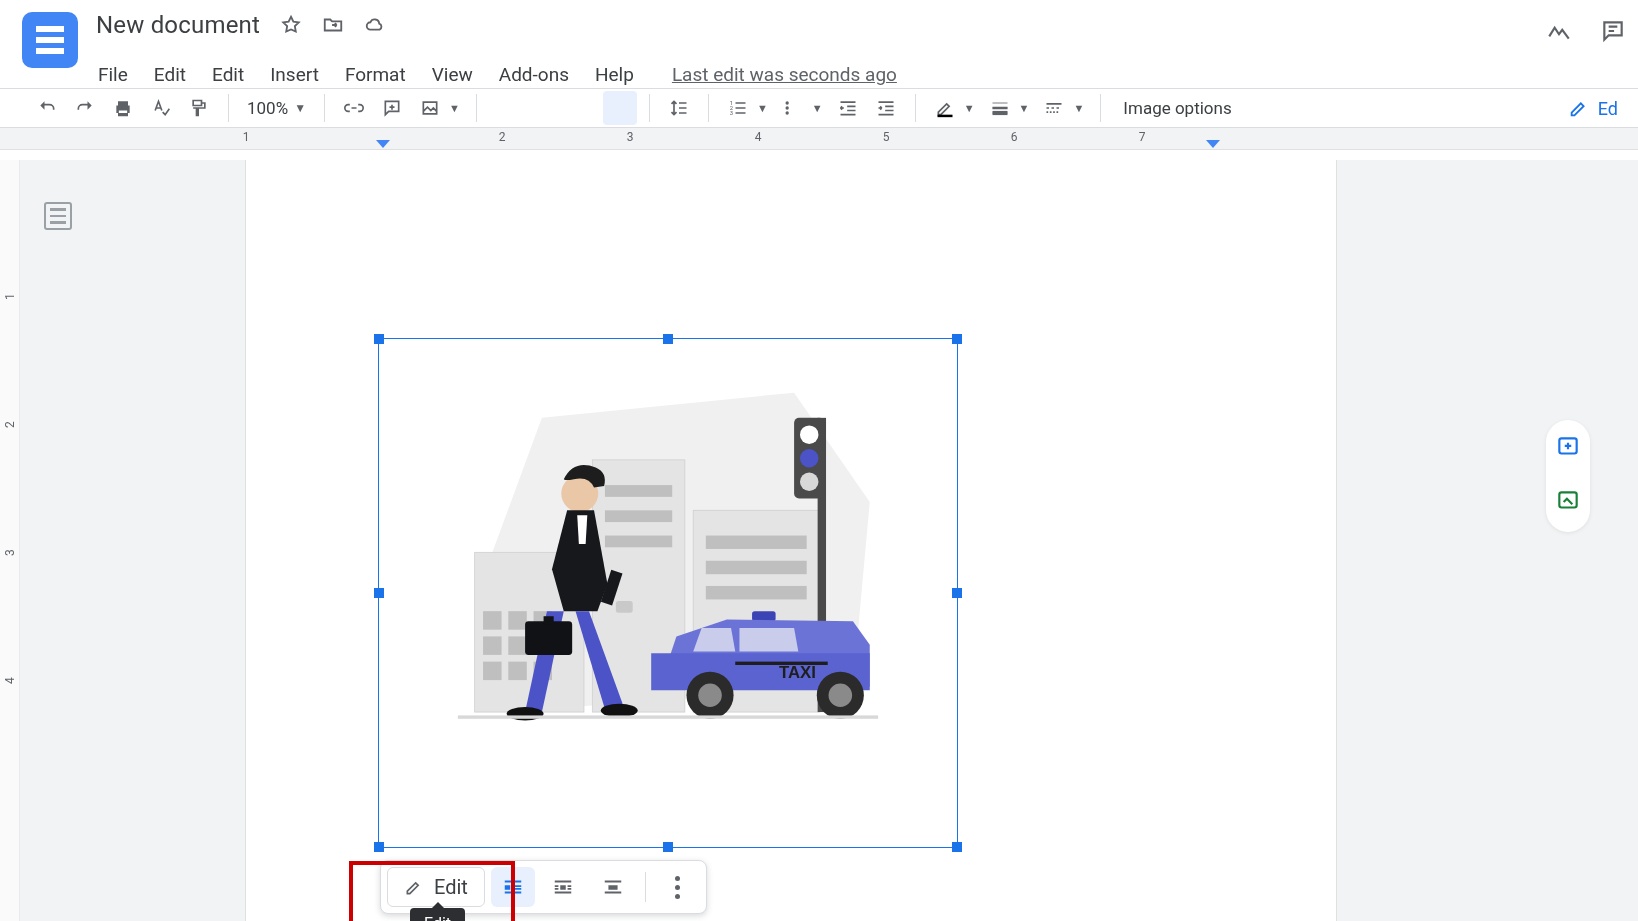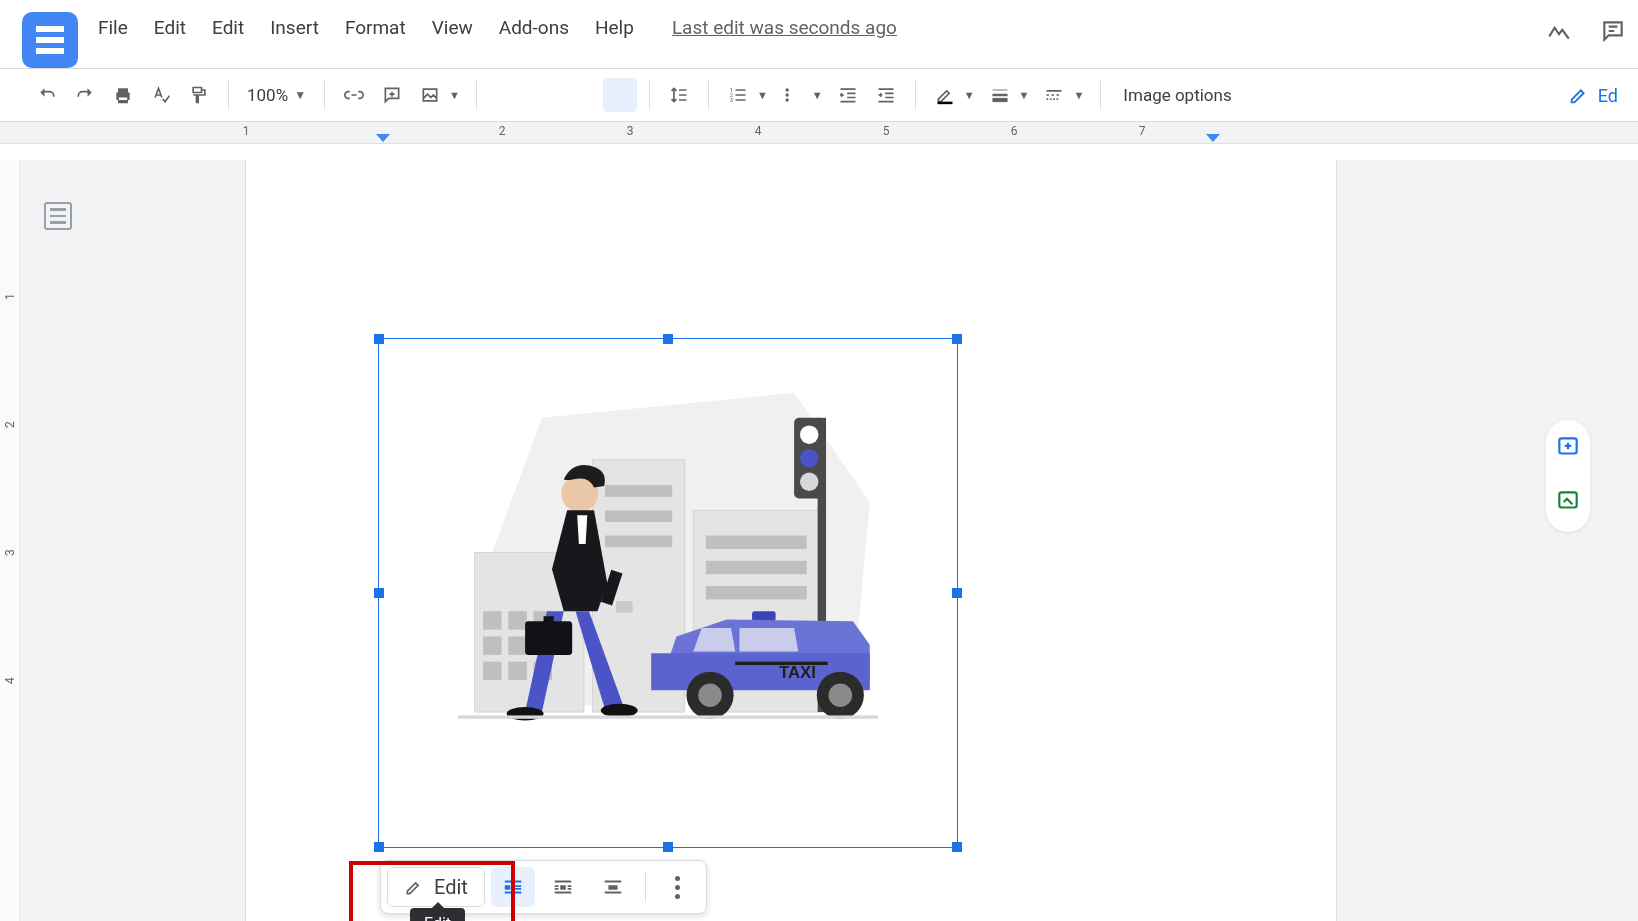--- a/index.html
+++ b/index.html
@@ -48,21 +48,21 @@
   }
   .title-icon { width:22px; height:22px; color:#5f6368; display:flex; align-items:center; justify-content:center; }
   .title-icon svg { width:22px; height:22px; fill:none; stroke:#5f6368; stroke-width:2; }
 
   .menu-row {
     display: flex;
     align-items: center;
     gap: 22px;
     font-size: 19px;
     color: #3c4043;
-    margin-top: 6px;
+    margin-top: 19px;
   }
   .menu-item { cursor: pointer; padding: 2px 2px; }
   .last-edit {
     color: #5f6368;
     text-decoration: underline;
     margin-left: 14px;
     text-align: center;
   }
 
   .header-right {
@@ -70,21 +70,21 @@
     align-items: center;
     gap: 28px;
     padding: 10px 4px 0 0;
   }
   .header-right svg { width:26px; height:26px; stroke:#5f6368; fill:none; stroke-width:2; }
 
   
   .toolbar {
     display: flex;
     align-items: center;
-    height: 54px;
+    height: 40px;
     border-top: 1px solid #dadce0;
     border-bottom: 1px solid #dadce0;
     padding: 0 10px 0 30px;
     gap: 4px;
     font-size: 17px;
     color: #3c4043;
   }
   .tbtn {
     width: 34px; height: 34px;
     display: flex; align-items: center; justify-content: center;
@@ -227,20 +227,39 @@
   }
   .side-tools svg{width:26px;height:26px;fill:none;stroke-width:2;}
 </style>
 </head>
 <body>
 
 <div class="header">
   <div class="docs-logo"></div>
 
   <div class="title-area">
+    <div class="title-row">
+      <span class="doc-title">New document</span>
+      <span class="title-icon">
+        <svg viewBox="0 0 24 24">
+            <path d="M12 3l2.6 5.3 5.9.9-4.3 4.1 1 5.8L12 16.9 6.8 19.1l1-5.8L3.5 9.2l5.9-.9z"></path>
+          </svg>
+      </span>
+      <span class="title-icon">
+        <svg viewBox="0 0 24 24">
+            <path d="M3 6h6l2 2h10v10H3z"></path>
+            <path d="M11 12h5m0 0-2-2m2 2-2 2"></path>
+          </svg>
+      </span>
+      <span class="title-icon">
+        <svg viewBox="0 0 24 24">
+            <path d="M7 17a4 4 0 010-8 5 5 0 019.6 1.5A3.5 3.5 0 0117 17H7z"></path>
+          </svg>
+      </span>
+    </div>
     <div class="menu-row">
       <span class="menu-item">File</span>
       <span class="menu-item">Edit</span>
       <span class="menu-item">Edit</span>
       <span class="menu-item">Insert</span>
       <span class="menu-item">Format</span>
       <span class="menu-item">View</span>
       <span class="menu-item">Add-ons</span>
       <span class="menu-item">Help</span>
       <span class="last-edit">Last edit was seconds ago</span>

